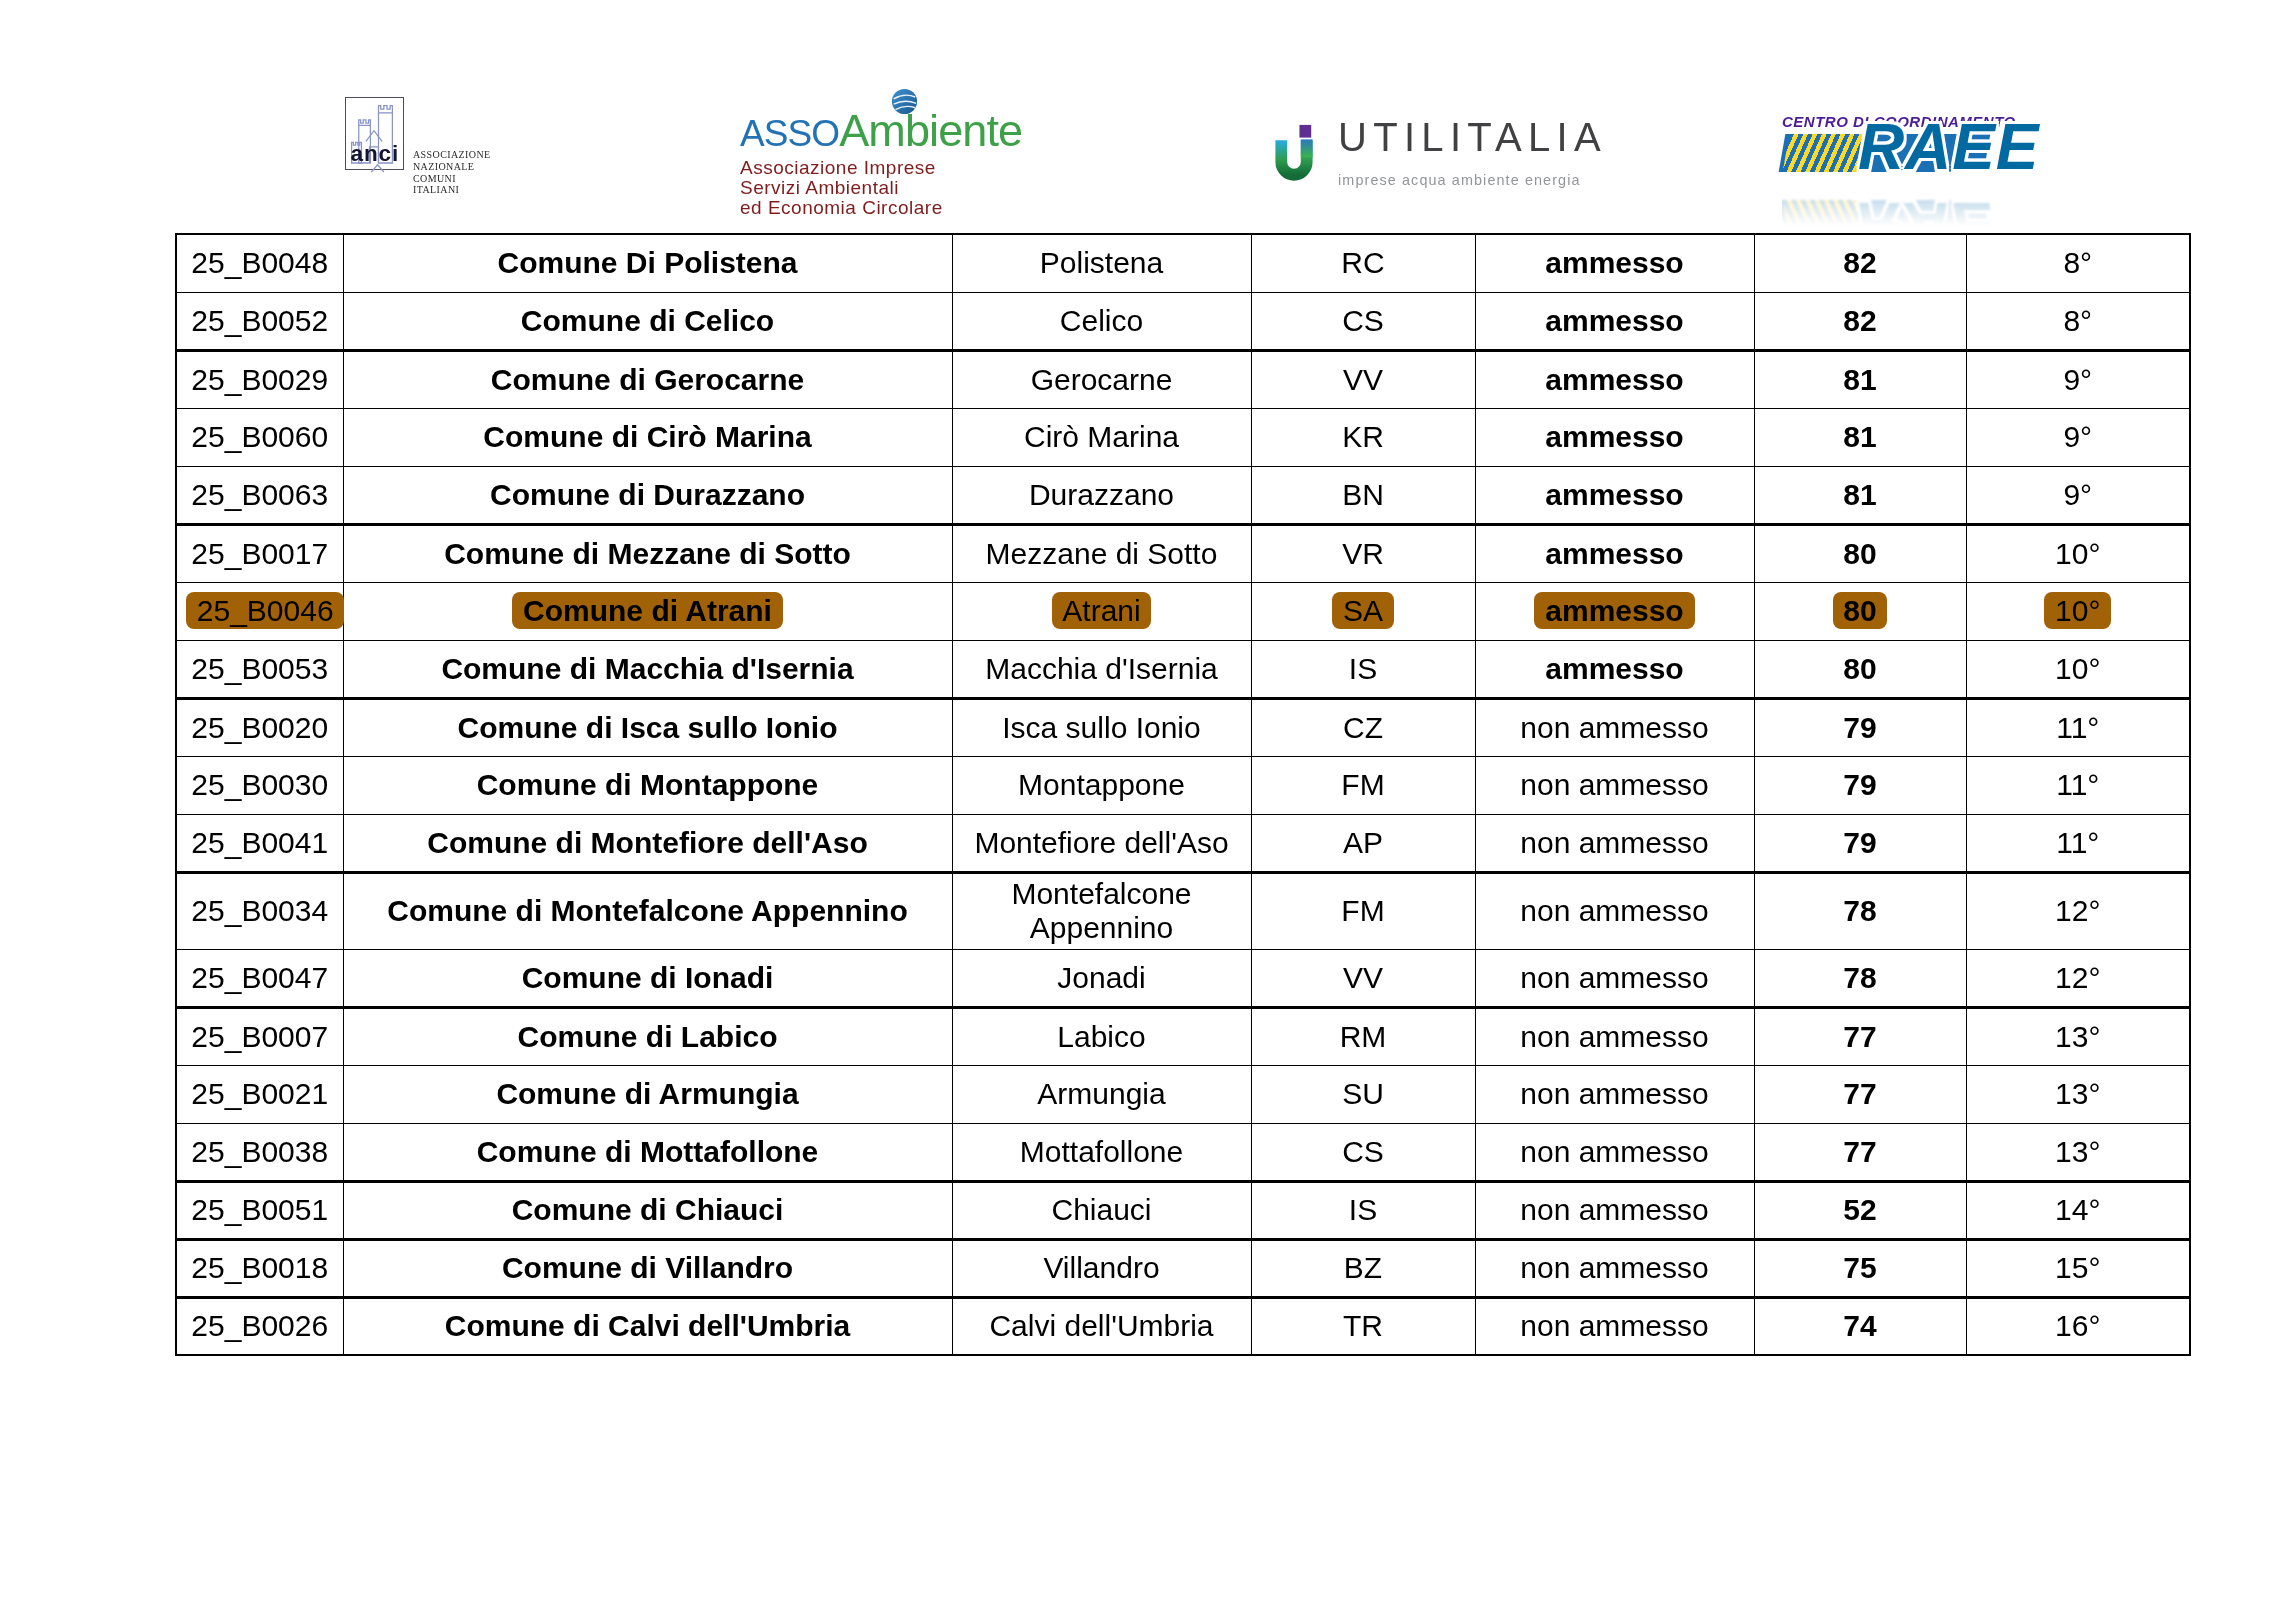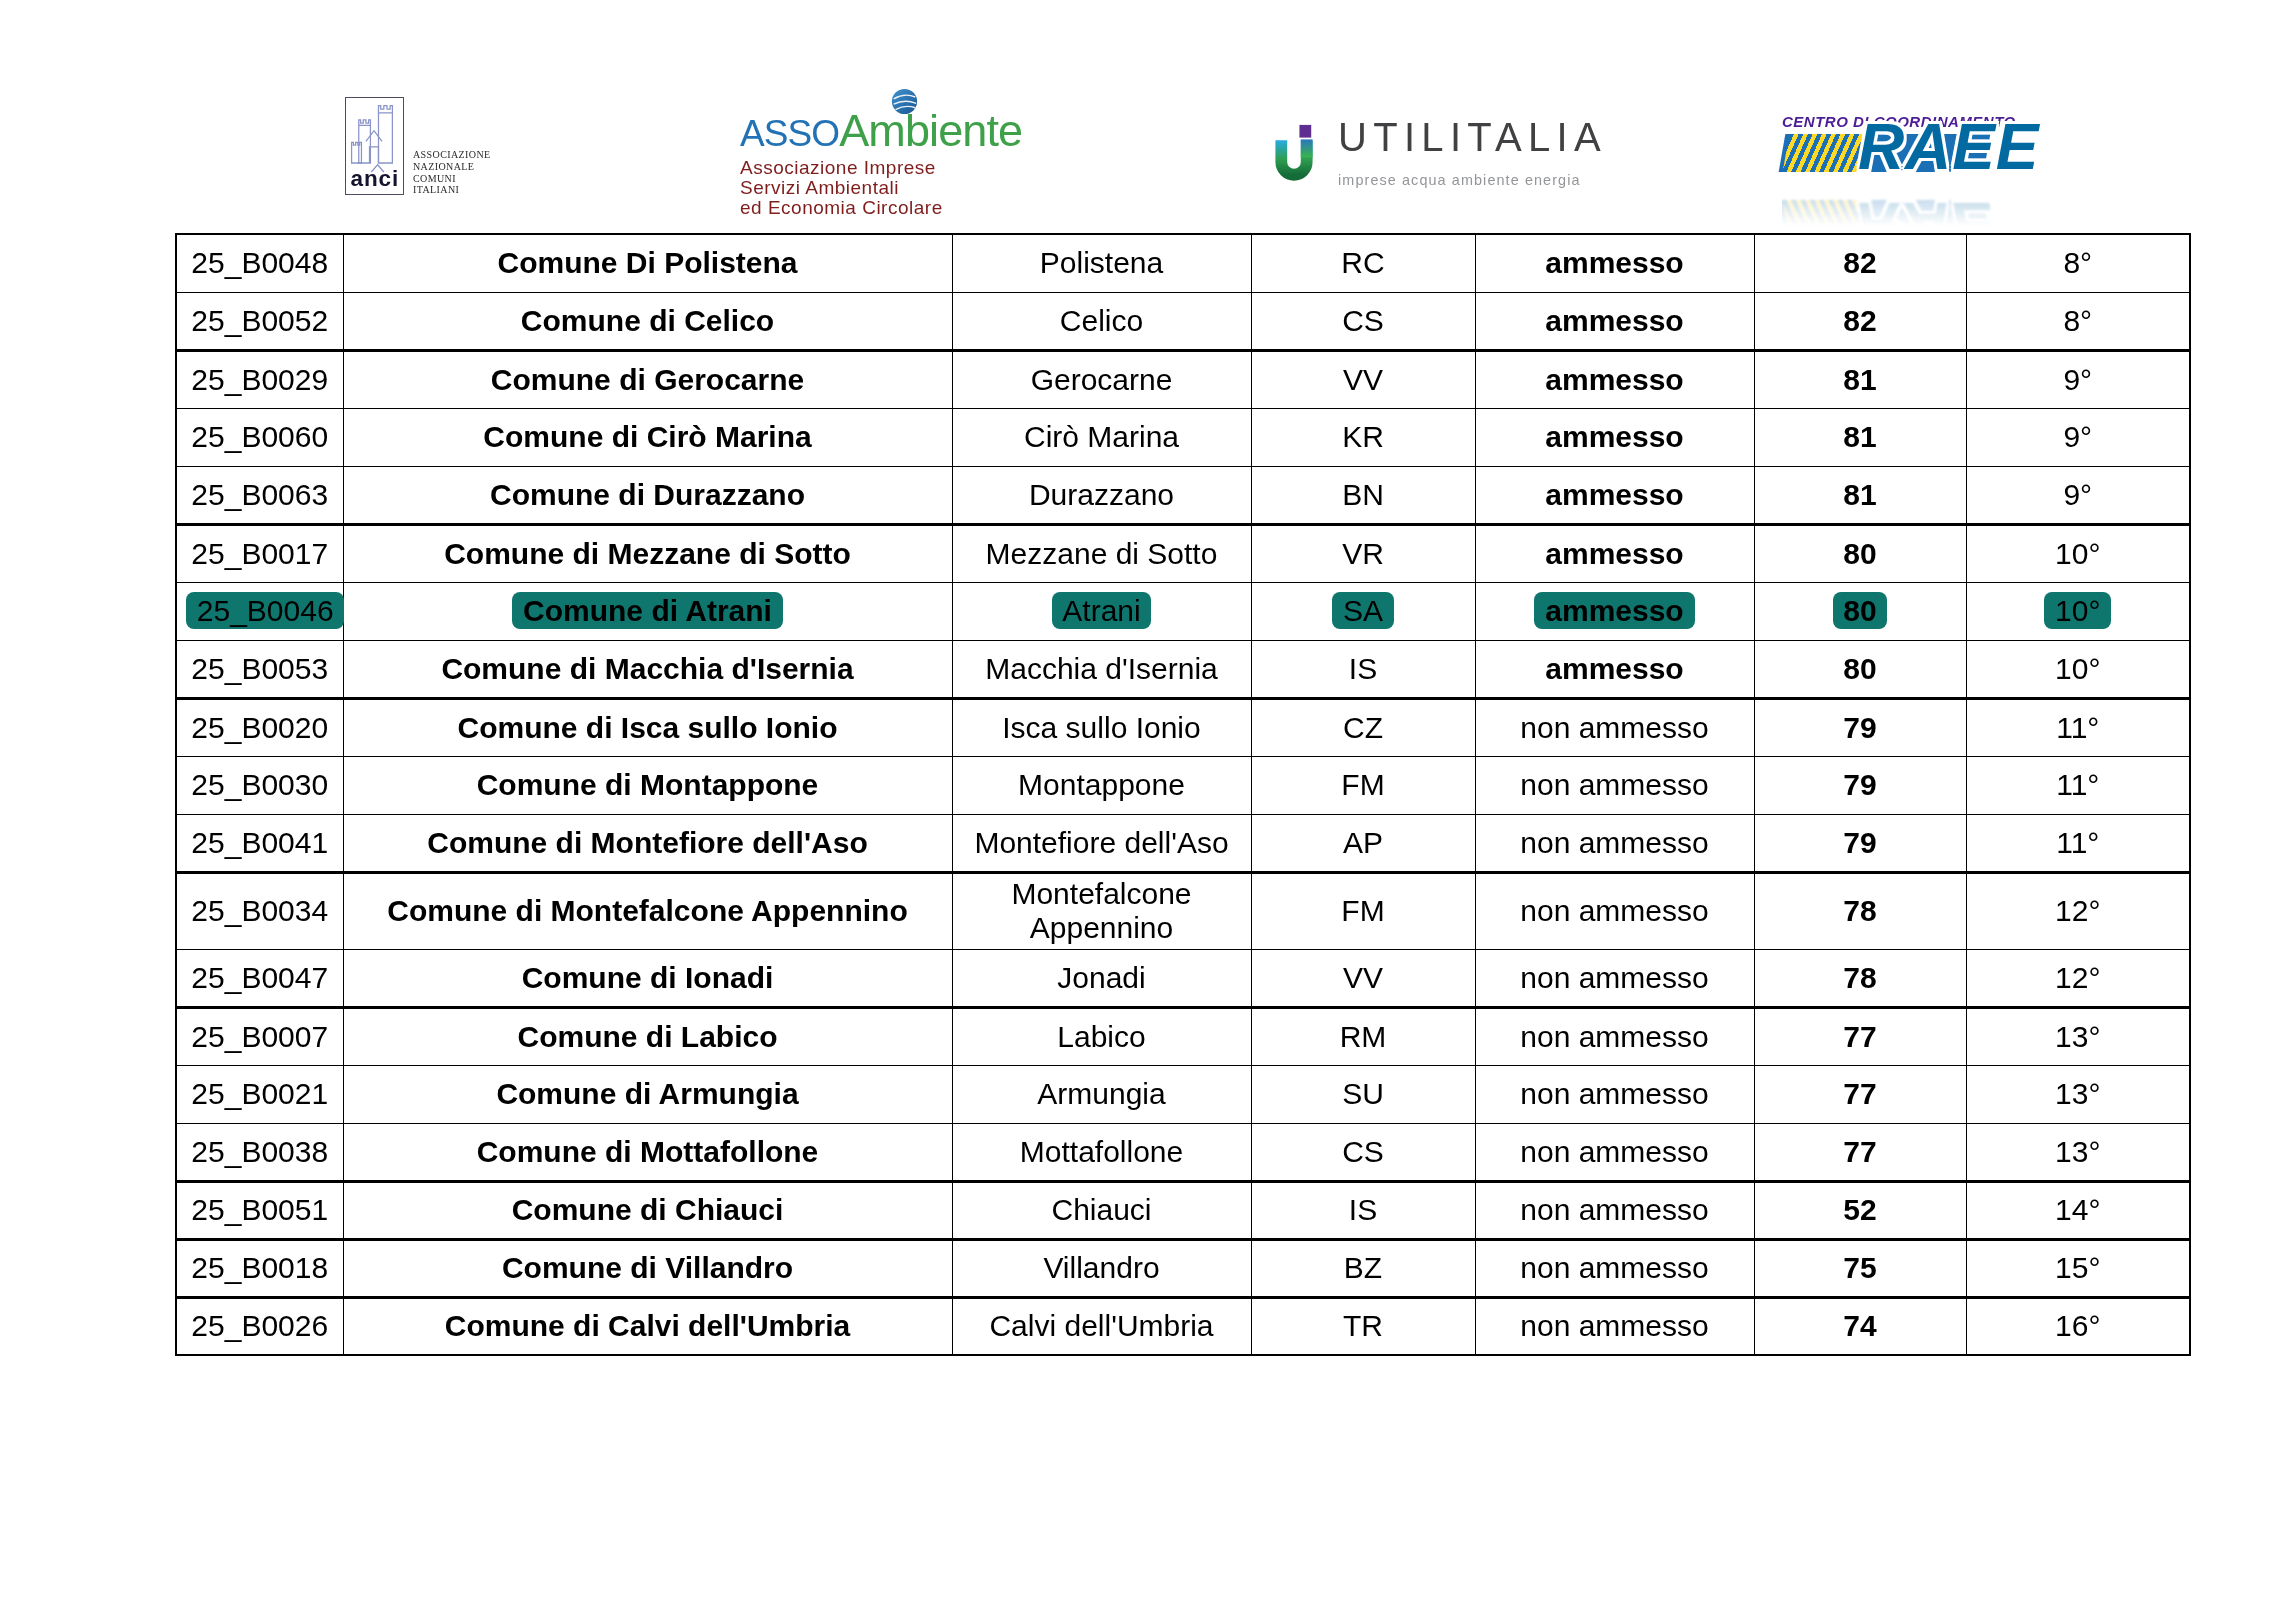--- a/index.html
+++ b/index.html
@@ -11,21 +11,21 @@
     color: #000;
   }
   .page { position: absolute; inset: 0; background: #fff; }
 
   
   .logo { position: absolute; }
 
   
   .anci { left: 345px; top: 97px; width: 189px; height: 108px; }
   .anci-box {
-    position: absolute; left: 0; top: 0; width: 59px; height: 98px;
+    position: absolute; left: 0; top: 0; width: 59px; height: 73px;
     border: 1.8px solid #4c4c60; background: #fff;
   }
   .anci-box svg { position: absolute; left: 1.8px; top: 1.8px; }
   .anci-word {
     position: absolute; left: 4.5px; bottom: 1.8px;
     font-size: 22.5px; font-weight: 800; letter-spacing: 0.9px; color: #14142e;
   }
   .anci-org {
     position: absolute; left: 68px; bottom: 9px;
     font-family: "Liberation Serif", serif;
@@ -84,21 +84,21 @@
   }
   table.ranking td {
     border: 1.8px solid #000;
     height: 58px; padding: 3.6px 9px;
     text-align: center; vertical-align: middle;
     font-size: 30px; line-height: 34px;
   }
   tr.group-start td { border-top-width: 3.6px; }
   .b { font-weight: 700; }
   .cell-text { display: inline; }
-  .hl { background: #0f766e; border-radius: 8px; padding: 1.8px 10.8px; box-decoration-break: clone; }
+  .hl { background: #a16207; border-radius: 8px; padding: 1.8px 10.8px; box-decoration-break: clone; }
 </style>
 </head>
 <body>
 
 <div class="page">
 
   <div class="logo anci">
     <div class="anci-box">
       <svg width="52" height="74" viewBox="0 0 58 82">
         <g fill="none" stroke="#8a94c8" stroke-width="1.4">

